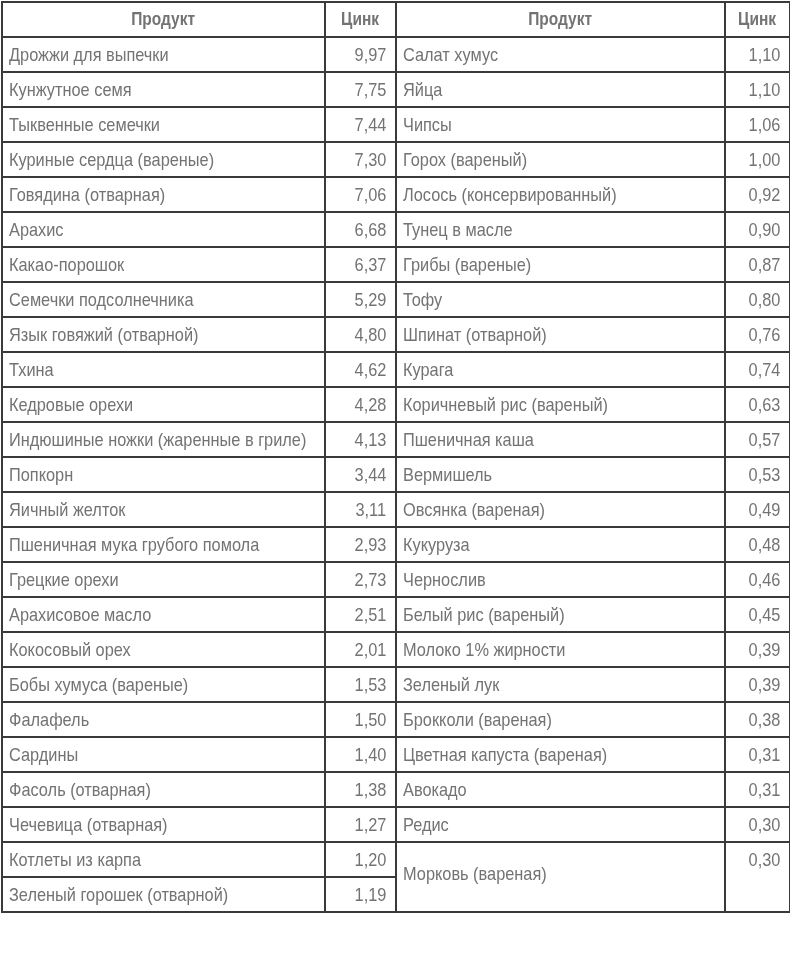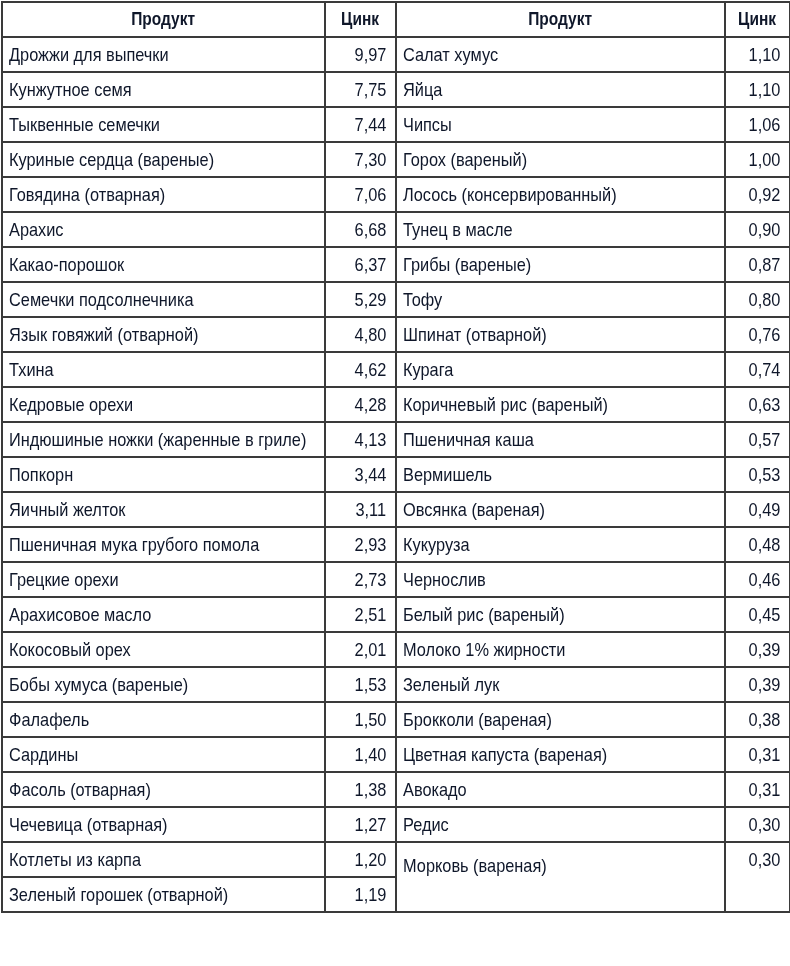--- a/index.html
+++ b/index.html
@@ -1,19 +1,19 @@
 <!DOCTYPE html>
 <html><head>
 <meta charset="utf-8">
 <style>
   html, body { margin:0; padding:0; background:#fff; }
   body { width:790px; height:966px; overflow:hidden; }
   .wrap { position:relative; width:790px; height:966px; }
   table { border-collapse:collapse; position:absolute; left:1px; top:1px; width:788px; table-layout:fixed;
-          font-family:"Liberation Sans", sans-serif; color:#0f172a; }
+          font-family:"Liberation Sans", sans-serif; color:#737373; }
   td, th { border:2px solid #3a3a3a; padding:0 6px; height:33px; font-size:19px; white-space:nowrap; overflow:hidden; }
   th { font-weight:bold; text-align:center; height:33px; font-size:18px; transform-origin:center; }
   td.name { text-align:left; }
   td.val { text-align:right; }
   .cond { display:inline-block; transform:scaleX(0.86); transform-origin:left center; }
   .condc { display:inline-block; transform:scaleX(0.86); transform-origin:center center; }
 </style>
 </head>
 <body>
 
@@ -168,21 +168,21 @@
         </tr>
         <tr>
           <td class="name"><span class="cond">Чечевица (отварная)</span></td>
           <td class="val"><span class="condc">1,27</span></td>
           <td class="name"><span class="cond">Редис</span></td>
           <td class="val"><span class="condc">0,30</span></td>
         </tr>
         <tr>
           <td class="name"><span class="cond">Котлеты из карпа</span></td>
           <td class="val"><span class="condc">1,20</span></td>
-          <td class="name" rowspan="2" style="vertical-align: top; padding-top: 12px;"><span class="cond">Морковь (вареная)</span></td>
+          <td class="name" rowspan="2" style="vertical-align: top; padding-top: 20px;"><span class="cond">Морковь (вареная)</span></td>
           <td class="val" rowspan="2" style="vertical-align: top; padding-top: 6px;"><span class="condc">0,30</span></td>
         </tr>
         <tr>
           <td class="name"><span class="cond">Зеленый горошек (отварной)</span></td>
           <td class="val"><span class="condc">1,19</span></td>
         </tr>
       </tbody>
   </table>
 </div>
 

